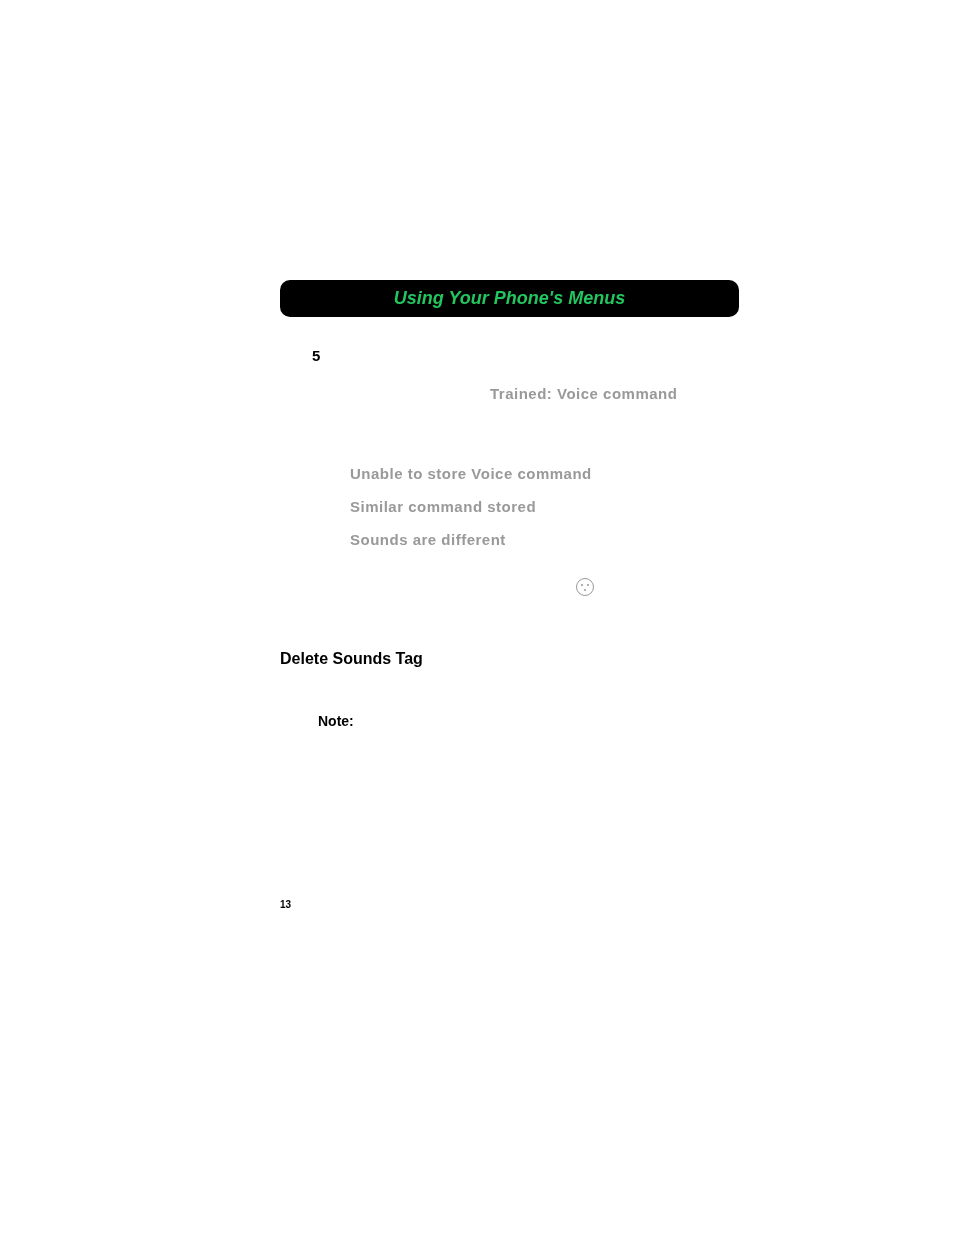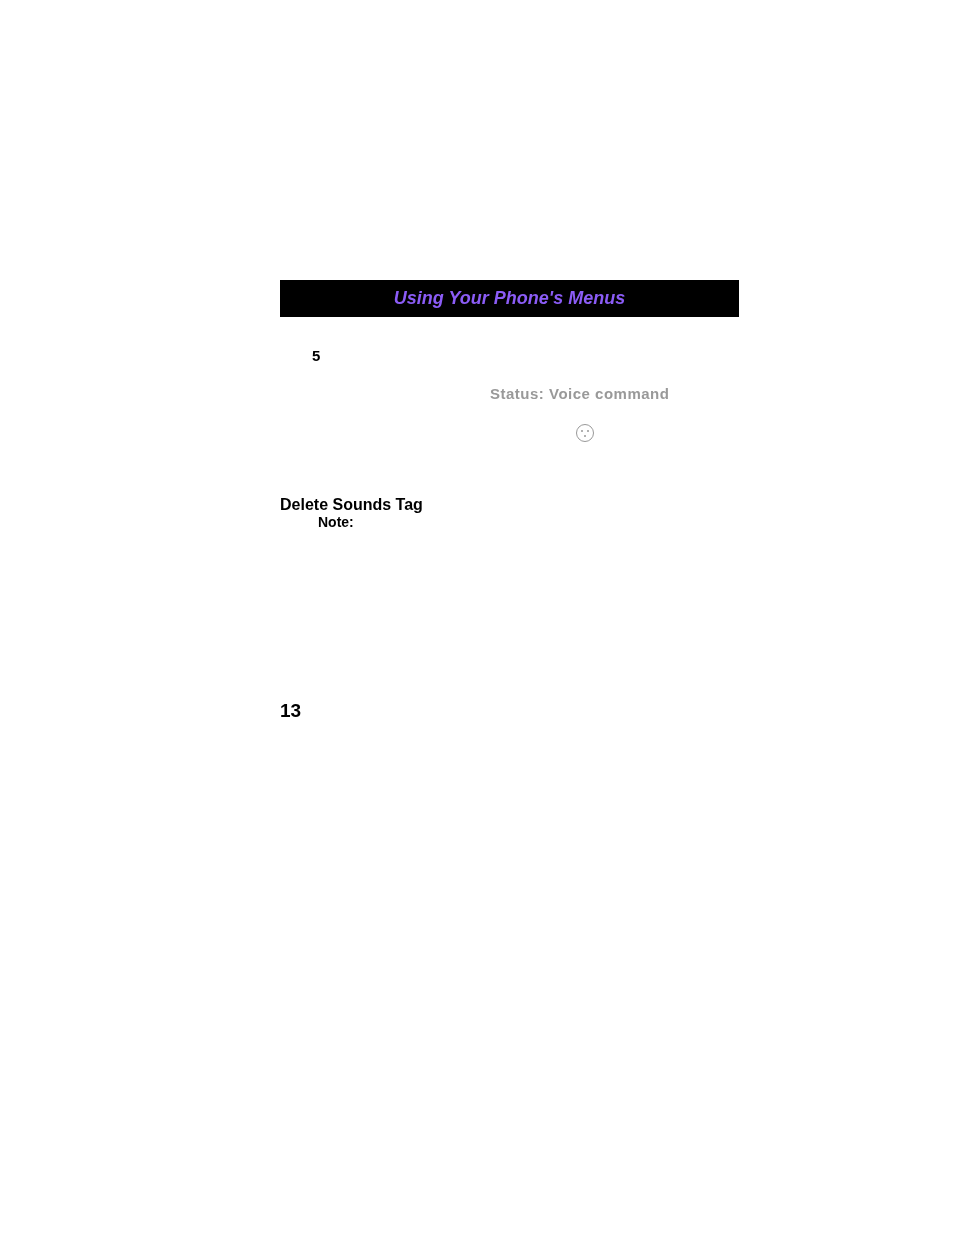--- a/index.html
+++ b/index.html
@@ -12,27 +12,28 @@
       height: 1235px;
       background: #ffffff;
       font-family: Arial, Helvetica, sans-serif;
       position: relative;
     }
     .page-container {
       padding: 280px 215px 0 280px;
     }
     .header-bar {
       background: #000000;
-      color: #8b5cf6;
+      color: #22c55e;
       text-align: center;
       padding: 8px 0;
       font-weight: bold;
       font-style: italic;
       font-size: 18px;
       margin-bottom: 30px;
+      border-radius: 10px;
     }
     .step-number {
       font-weight: bold;
       font-size: 15px;
       display: inline-block;
       margin-left: 32px;
     }
     .trained-text {
       font-family: 'Arial Narrow', Arial, sans-serif;
       font-weight: bold;
@@ -94,48 +95,54 @@
       border-radius: 50%;
     }
     .section-heading {
       font-weight: bold;
       font-size: 16px;
       margin-top: 50px;
     }
     .note-label {
       font-weight: bold;
       font-size: 14px;
+      margin-top: 45px;
       margin-left: 38px;
     }
     .phone-status {
       font-weight: bold;
       font-style: italic;
       font-size: 18px;
       margin-top: 35px;
     }
     .page-number {
       font-weight: bold;
-      font-size: 19px;
+      font-size: 10px;
       margin-top: 170px;
     }
   </style>
 </head>
 <body>
 
 <div class="page-container">
   <div class="header-bar">
     <span>Using Your Phone's Menus</span>
   </div>
 
   <div>
     <span class="step-number">5</span>
   </div>
 
-  <div class="trained-text">Status: Voice command</div>
+  <div class="trained-text">Trained: Voice command</div>
 
+  <div class="error-block">
+    <div class="error-line">Unable to store Voice command</div>
+    <div class="error-line">Similar command stored</div>
+    <div class="error-line">Sounds are different</div>
+  </div>
 
   <span class="ok-icon">
     <span class="ok-mouth"></span>
   </span>
 
   <div class="section-heading">Delete Sounds Tag</div>
 
   <div class="note-label">Note:</div>
 
 

